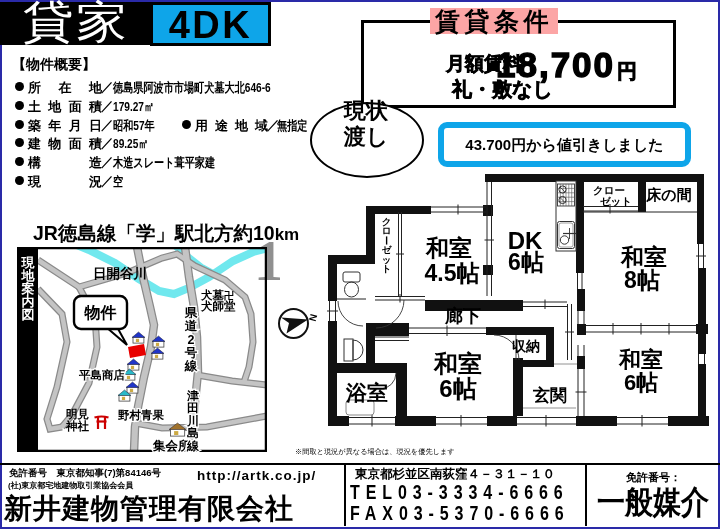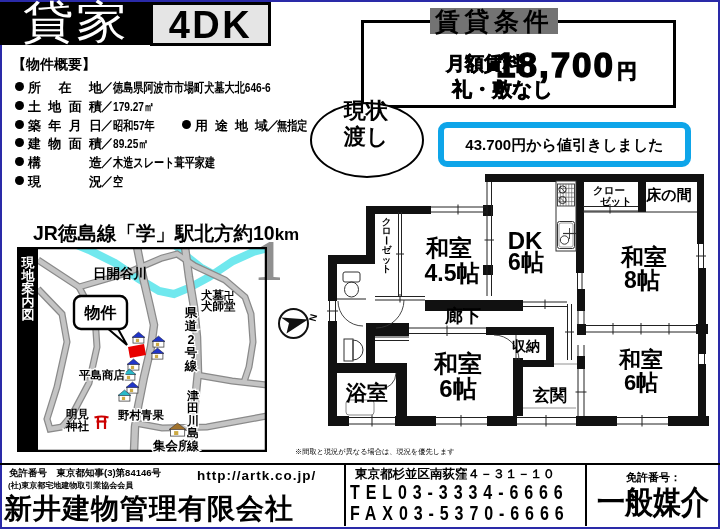--- a/index.html
+++ b/index.html
@@ -20,26 +20,26 @@
 
 </style>
 </head>
 <body>
 
 <div class="abs" style="left:0;top:0;width:716px;height:525px;border:2px solid #2a2aa8;"></div>
 
 <div class="abs" style="left:2px;top:2px;width:148px;height:43px;background:#000;color:#fff;
  font-family:'Liberation Serif',serif;font-size:44px;line-height:42px;letter-spacing:2px;transform:scaleX(1.16);transform-origin:50% 0;text-align:center;">貸家</div>
 
-<div class="abs b" style="left:150px;top:2px;width:115px;height:38px;background:#e5e5e5;border:3px solid #000;
+<div class="abs b" style="left:150px;top:2px;width:115px;height:38px;background:#0ea5e9;border:3px solid #000;
  font-size:38px;line-height:41px;text-align:center;letter-spacing:2.5px;">4DK</div>
 
 <div class="abs" style="left:361px;top:20px;width:309px;height:82px;border:3px solid #000;"></div>
 
-<div class="abs b" style="left:430px;top:8px;width:128px;height:26px;background:#737373;
+<div class="abs b" style="left:430px;top:8px;width:128px;height:26px;background:#fca5a5;
  font-size:25px;line-height:26px;text-align:center;letter-spacing:4.5px;">賃貸条件</div>
 
 <div class="abs b" style="left:406px;top:51px;font-size:19px;margin-left:40px;-webkit-text-stroke:0.7px #000;">月額賃料：</div>
 
 <div class="abs b" style="left:496px;top:45px;font-size:35px;letter-spacing:2px;-webkit-text-stroke:1.4px #000;">18,700</div>
 
 <div class="abs b" style="left:617px;top:58px;font-size:20px;-webkit-text-stroke:0.8px #000;">円</div>
 
 <div class="abs b" style="left:452px;top:76px;font-size:20px;-webkit-text-stroke:0.7px #000;">礼・敷なし</div>
 
@@ -539,21 +539,21 @@
 </svg>
 
 <div class="abs" style="left:295px;top:447px;font-size:7.2px;font-weight:normal;">※間取と現況が異なる場合は、現況を優先します</div>
 
 <div class="abs" style="left:0;top:463px;width:720px;height:2px;background:#000;"></div>
 
 <div class="abs" style="left:344px;top:464px;width:1.5px;height:62px;background:#000;"></div>
 
 <div class="abs" style="left:585px;top:464px;width:1.5px;height:62px;background:#000;"></div>
 
-<div class="abs b" style="left:9px;top:467px;font-size:9.5px;">免許番号　東京都知事(3)第84146号</div>
+<div class="abs b" style="left:9px;top:467px;font-size:9.5px;">免許番号　東京都知事(7)第84146号</div>
 
 <div class="abs b" style="left:8px;top:480px;font-size:8px;">(社)東京都宅地建物取引業協会会員</div>
 
 <div class="abs b" style="left:4px;top:490px;font-size:28px;white-space:nowrap;letter-spacing:1px;">新井建物管理有限会社</div>
 
 <div class="abs b" style="left:197px;top:468px;font-size:13.5px;letter-spacing:1px;">http://artk.co.jp/</div>
 
 <div class="abs b" style="left:355px;top:466px;font-size:12.5px;">東京都杉並区南荻窪４－３１－１０</div>
 
 <div class="abs b" style="left:350px;top:481px;font-size:20px;letter-spacing:7.4px;transform:scaleX(0.8);transform-origin:0 0;white-space:nowrap;">TEL03-3334-6666</div>

